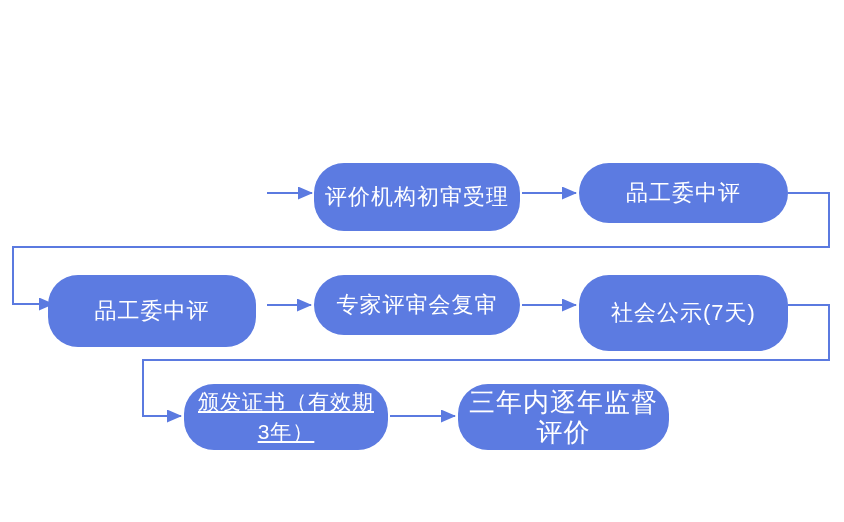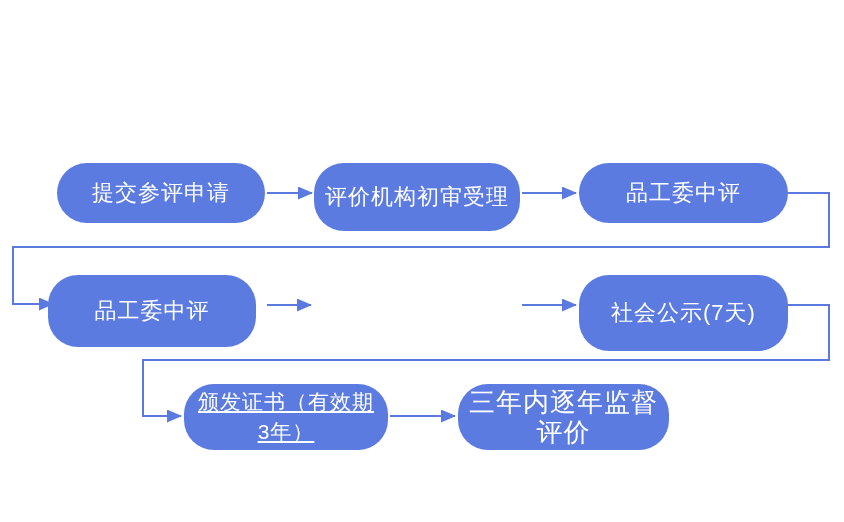--- a/index.html
+++ b/index.html
@@ -82,31 +82,31 @@
     </defs>
     <line class="connector" x1="267" y1="193" x2="312" y2="193" marker-end="url(#arrow)"></line>
     <line class="connector" x1="522" y1="193" x2="576" y2="193" marker-end="url(#arrow)"></line>
     <polyline class="connector" points="788,193 829,193 829,247 13,247 13,304 53,304" marker-end="url(#arrow)"></polyline>
     <line class="connector" x1="267" y1="305" x2="311" y2="305" marker-end="url(#arrow)"></line>
     <line class="connector" x1="522" y1="305" x2="576" y2="305" marker-end="url(#arrow)"></line>
     <polyline class="connector" points="788,305 829,305 829,360 143,360 143,416 181,416" marker-end="url(#arrow)"></polyline>
     <line class="connector" x1="390" y1="416" x2="455" y2="416" marker-end="url(#arrow)"></line>
   </svg>
 
-  <div class="node n1">
-    <span>提交参评申请</span>
-  </div>
   <div class="node n2">
     <span>评价机构初审受理</span>
   </div>
   <div class="node n3">
     <span>品工委中评</span>
   </div>
   <div class="node n4">
     <span>品工委中评</span>
+  </div>
+  <div class="node n5">
+    <span>专家评审会复审</span>
   </div>
   <div class="node n6">
     <span>社会公示(7天)</span>
   </div>
   <div class="node n7">
     <span>颁发证书（有效期3年）</span>
   </div>
   <div class="node n8">
     <span>三年内逐年监督评价</span>
   </div>

